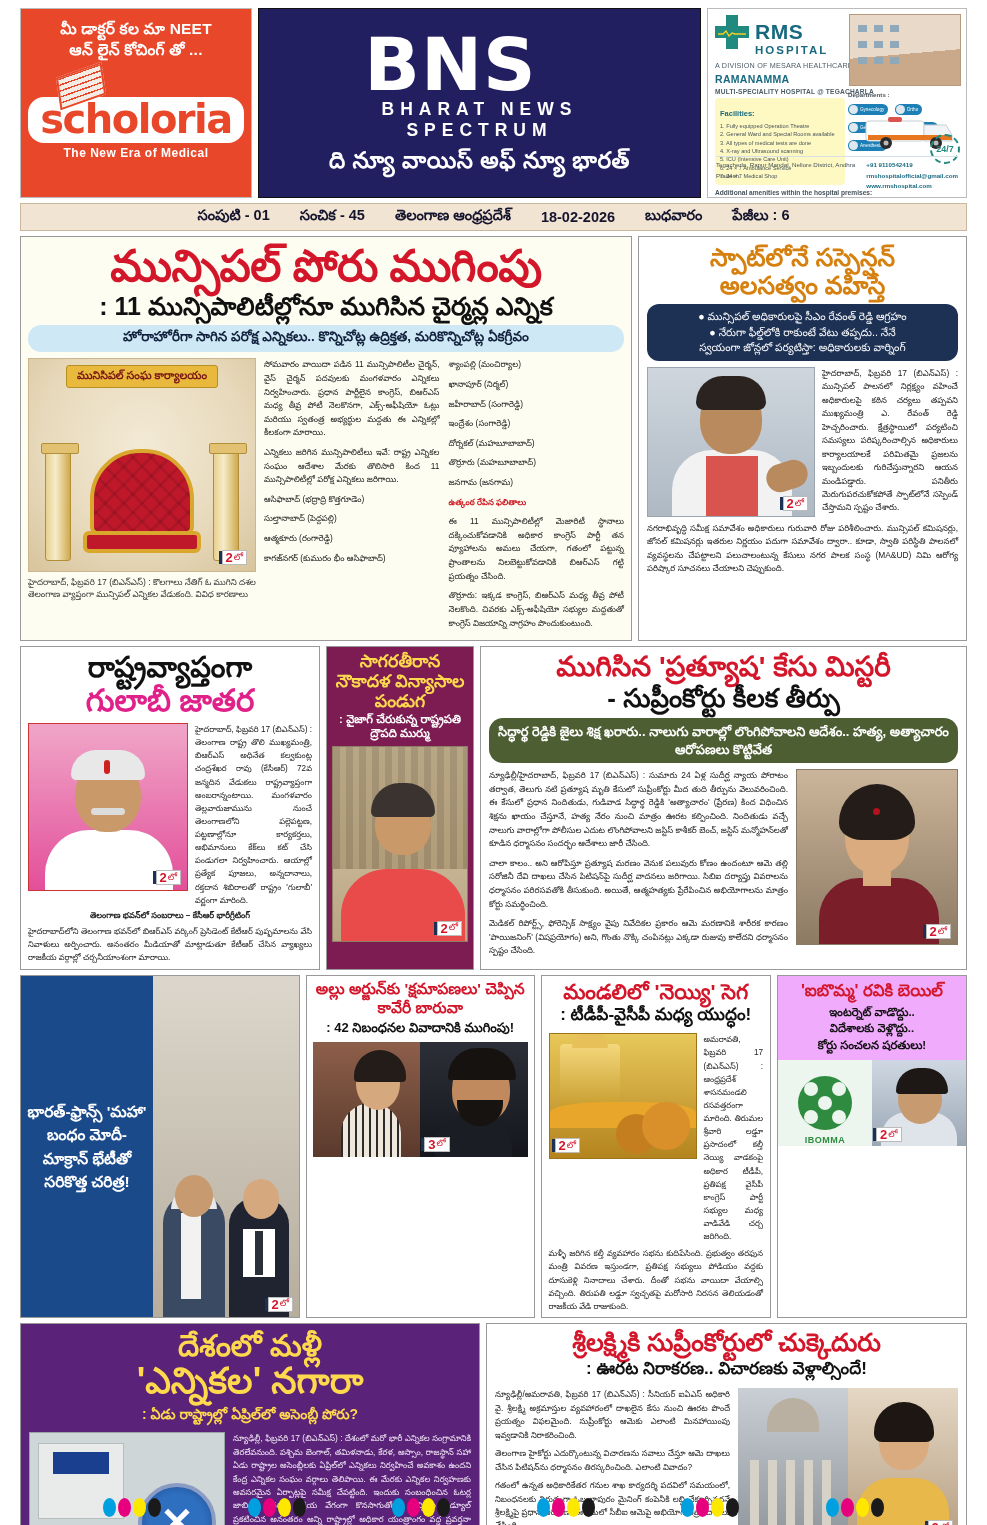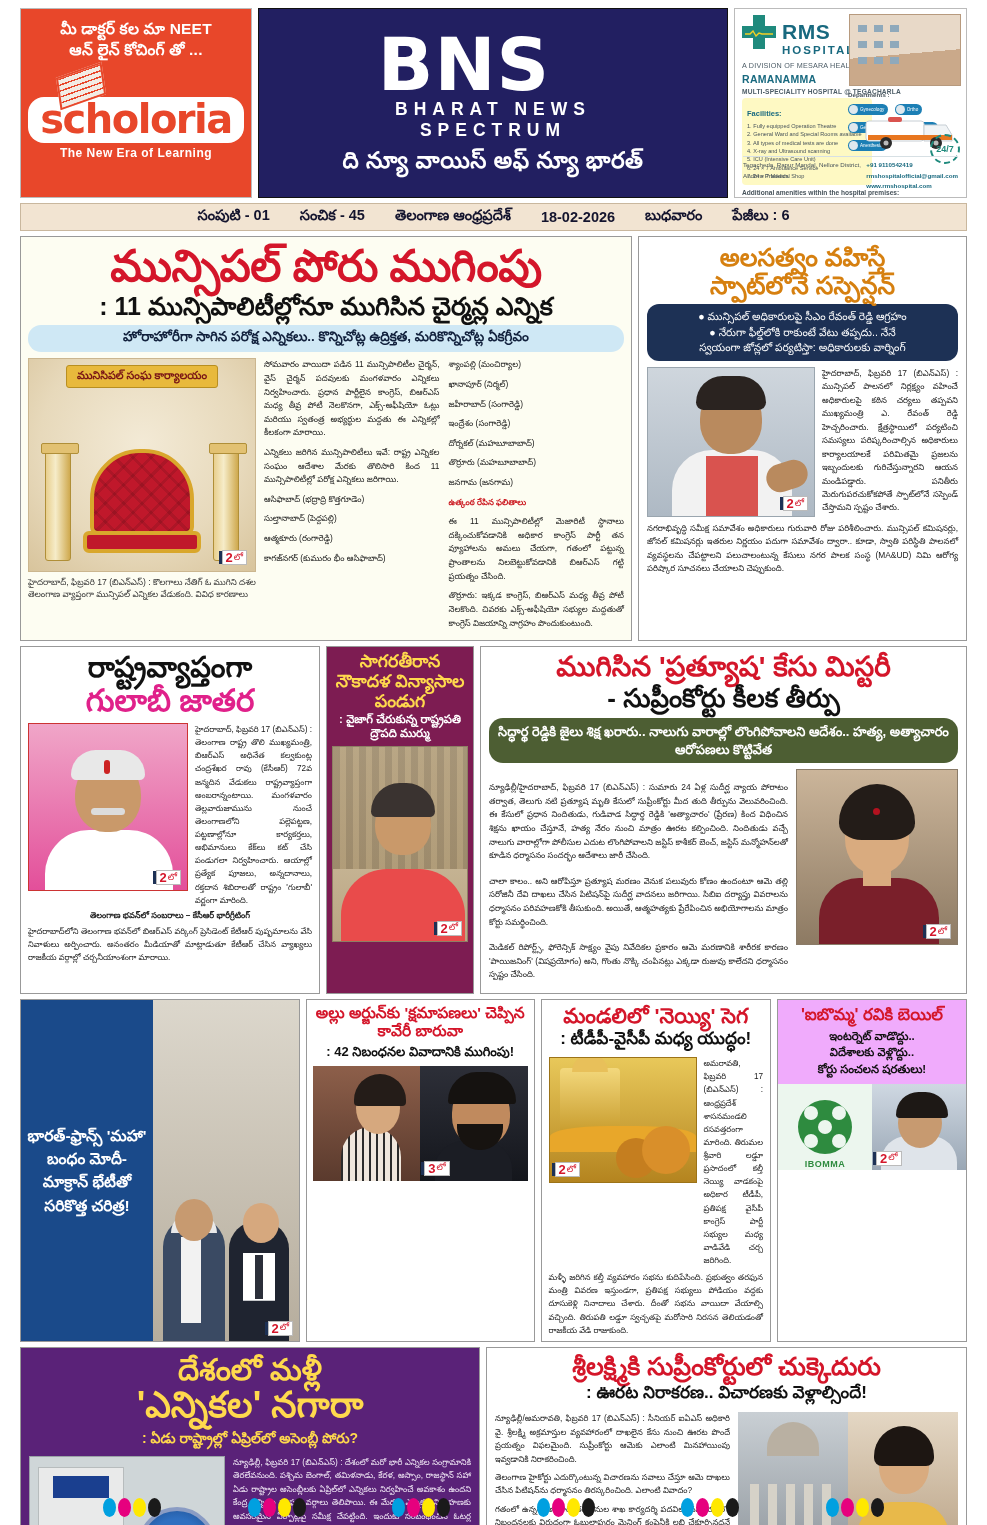--- a/index.html
+++ b/index.html
@@ -49,21 +49,21 @@
   }
   .sw1 { inset: 2px; border-width: 7px; border-top-color: #e8452f; border-right-color: #f0a32a; transform: rotate(25deg); }
   .sw2 { inset: 14px; border-width: 6px; border-top-color: #f3d024; border-right-color: #7fc241; transform: rotate(15deg); }
   .sw3 { inset: 25px; border-width: 5px; border-top-color: #2fa564; border-right-color: #2e9fd8; transform: rotate(40deg); }
   .sw4 { inset: 34px; border-width: 4px; border-top-color: #2e7fd0; border-left-color: #2e9fd8; transform: rotate(60deg); }
   .bns-sub1 { color: #fff; font-size: 17.5px; letter-spacing: 6px; font-weight: bold; margin-top: -4px; }
   .bns-sub2 { color: #fff; font-size: 17.5px; letter-spacing: 6px; font-weight: bold; }
   .bns-telugu { color: #fff; font-size: 23px; font-weight: bold; margin-top: 6px; letter-spacing: .5px; }
 
   .ad-hospital {
-    width: 233px; background: #fff; border: 1px solid #bbb; padding: 6px 7px; position: relative; overflow: hidden;
+    width: 260px; background: #fff; border: 1px solid #bbb; padding: 6px 7px; position: relative; overflow: hidden;
   }
   .rms-top { display: flex; align-items: center; gap: 6px; }
   .rms-cross { width: 34px; height: 34px; position: relative; flex: none; }
   .rms-cross::before, .rms-cross::after { content:""; position: absolute; background: #1f8a7d; }
   .rms-cross::before { left: 11px; top: 0; width: 12px; height: 34px; }
   .rms-cross::after { left: 0; top: 11px; width: 34px; height: 12px; }
   .rms-ekg { position:absolute; left:3px; top:15px; width:28px; height:7px; z-index:2; }
   .rms-name { font-size: 21px; font-weight: bold; color: #18697f; line-height: .95; letter-spacing: .5px; }
   .rms-bldg { position: absolute; right: 5px; top: 5px; width: 112px; height: 72px;
     background: linear-gradient(175deg,#e8d9c8 0 55%, #caa98a 55% 100%); border: 1px solid #b79a7e;}
@@ -186,21 +186,21 @@
   .mu-sari { position:absolute; left:8px; bottom:0; width:124px; height:72px; background:#e94b4b; border-radius:46px 46px 0 0;}
   .mu-shelf { position:absolute; inset:0 0 72px 0; background: repeating-linear-gradient(90deg,#7d6a4c 0 7px,#a08a64 7px 13px); opacity:.55;}
 
   .sc { flex: 1; border: 1px solid #999; background: #fff; padding: 5px 8px; }
   .sc-h1 { font-size: 28px; font-weight: bold; color: #d4162a; text-align: center; line-height: 1.1;}
   .sc-h2 { font-size: 26px; font-weight: bold; color: #111; text-align: center; line-height: 1.12; margin-top:1px;}
   .sc-sub { background: #4d5e33; border-radius: 14px; color: #fff; font-size: 13px; font-weight: bold;
     text-align: center; padding: 5px 8px; margin-top: 5px; line-height: 1.35;}
   .sc-body { display: flex; gap: 8px; margin-top: 6px;}
   .sc-text { flex: 1; font-size: 8.4px; line-height: 1.62; color: #1a1a1a; text-align: justify;}
-  .sc-text p { margin-bottom: 6px; margin-top: 12px; }
+  .sc-text p { margin-bottom: 6px; }
   .sc-img { width: 162px; height: 176px; flex:none; background: linear-gradient(180deg,#cbb59a,#8d7a63); border:1px solid #8a7b68; position:relative; overflow:hidden;}
   .si-face { position:absolute; left:48px; top:28px; width:64px; height:76px; background:#d9ab7f; border-radius:50% 50% 46% 46%;}
   .si-hair { position:absolute; left:42px; top:14px; width:76px; height:56px; background:#231c18; border-radius:38px 38px 30% 30%;}
   .si-body { position:absolute; left:22px; bottom:0; width:120px; height:66px; background:#7a1f2a; border-radius:40px 40px 0 0;}
   .si-neck { position:absolute; left:66px; top:96px; width:28px; height:20px; background:#d9ab7f;}
   .si-bindi{ position:absolute; left:76px; top:38px; width:7px; height:7px; border-radius:50%; background:#b3121f;}
 
   
   .b3 { display: flex; gap: 6px; margin-top: 5px; }
   .france { width: 280px; border: 1px solid #999; display: flex; background: #1a4a8a; }
@@ -300,21 +300,21 @@
 <div class="page">
 
   <div class="masthead">
 
     <div class="ad-scholoria">
       <div class="sch-line">మీ డాక్టర్ కల మా NEET</div>
       <div class="sch-line">ఆన్ లైన్ కోచింగ్ తో ...</div>
       <div class="sch-logo-wrap">
         <div class="sch-book"></div>
         <div class="sch-word">scholoria</div>
-        <div class="sch-tag">The New Era of Learning</div>
+        <div class="sch-tag">The New Era of Medical</div>
       </div>
     </div>
 
     <div class="masthead-center">
       <div class="bns-row">
         <span class="bns-letters">BNS</span>
         <span class="bns-swirl">
           <i class="sw1"></i>
             <i class="sw2"></i>
             <i class="sw3"></i>
@@ -467,22 +467,22 @@
             <p>జనగామ (జనగామ)</p>
             <p class="redline">ఉత్కంఠ రేపిన ఫలితాలు</p>
             <p>ఈ 11 మున్సిపాలిటీల్లో మెజారిటీ స్థానాలు దక్కించుకోవడానికి అధికార కాంగ్రెస్ పార్టీ తన వ్యూహాలను అమలు చేయగా, గతంలో పట్టున్న ప్రాంతాలను నిలబెట్టుకోవడానికి బిఆర్ఎస్ గట్టి ప్రయత్నం చేసింది.</p>
             <p>తొర్రూరు: ఇక్కడ కాంగ్రెస్, బిఆర్ఎస్ మధ్య తీవ్ర పోటీ నెలకొంది. చివరకు ఎక్స్-అఫీషియో సభ్యుల మద్దతుతో కాంగ్రెస్ విజయాన్ని నాగ్రహం పొందుకుంటుంది.</p>
           </div>
         </div>
       </div>
     </div>
 
     <div class="rtop">
+      <div class="rtop-h1">స్పాట్‌లోనే సస్పెన్షన్</div>
       <div class="rtop-h1">అలసత్వం వహిస్తే</div>
-      <div class="rtop-h1">స్పాట్‌లోనే సస్పెన్షన్</div>
       <ul class="rtop-bullets">
         <li>● మున్సిపల్ అధికారులపై సీఎం రేవంత్ రెడ్డి ఆగ్రహం</li>
         <li>● నేరుగా ఫీల్డ్‌లోకి రాకుంటే వేటు తప్పదు.. నేనే</li>
         <li>స్వయంగా జోన్లలో పర్యటిస్తా: అధికారులకు వార్నింగ్</li>
       </ul>
       <div class="rtop-body">
         <div class="revanth">
           <div class="rv-body"></div>
             <div class="rv-scarf"></div>
           <div class="rv-head"></div>
@@ -537,21 +537,21 @@
       </div>
     </div>
 
     <div class="sc">
       <div class="sc-h1">ముగిసిన 'ప్రత్యూష' కేసు మిస్టరీ</div>
       <div class="sc-h2">- సుప్రీంకోర్టు కీలక తీర్పు</div>
       <div class="sc-sub">సిద్ధార్థ రెడ్డికి జైలు శిక్ష ఖరారు.. నాలుగు వారాల్లో లొంగిపోవాలని ఆదేశం.. హత్య, అత్యాచారం ఆరోపణలు కొట్టివేత</div>
       <div class="sc-body">
         <div class="sc-text">
           <p>న్యూఢిల్లీ/హైదరాబాద్, ఫిబ్రవరి 17 (బిఎన్ఎస్) : సుమారు 24 ఏళ్ల సుదీర్ఘ న్యాయ పోరాటం తర్వాత, తెలుగు నటి ప్రత్యూష మృతి కేసులో సుప్రీంకోర్టు మీద తుది తీర్పును వెలువరించింది. ఈ కేసులో ప్రధాన నిందితుడు, గుడివాడ సిద్ధార్థ రెడ్డికి 'అత్యాచారం' (ప్రేరణ) కింద విధించిన శిక్షను ఖాయం చేస్తూనే, హత్య నేరం నుంచి మాత్రం ఊరట కల్పించింది. నిందితుడు వచ్చే నాలుగు వారాల్లోగా పోలీసుల ఎదుట లొంగిపోవాలని జస్టిస్ కాశీకర్ బెంచ్, జస్టిస్ మన్మోహన్‌లతో కూడిన ధర్మాసనం సందర్భం ఆదేశాలు జారీ చేసింది.</p>
-          <p>చాలా కాలం.. అని ఆరోపిస్తూ ప్రత్యూష మరణం వెనుక పలువురు కోణం ఉందంటూ ఆమె తల్లి సరోజినీ దేవి దాఖలు చేసిన పిటిషన్‌పై సుదీర్ఘ వాదనలు జరిగాయి. సిబిఐ దర్యాప్తు వివరాలను ధర్మాసనం పరివహణకోకి తీసుకుంది. అయితే, ఆత్మహత్యకు ప్రేరేపించిన అభియోగాలను మాత్రం కోర్టు సమర్థించింది.</p>
+          <p>చాలా కాలం.. అని ఆరోపిస్తూ ప్రత్యూష మరణం వెనుక పలువురు కోణం ఉందంటూ ఆమె తల్లి సరోజినీ దేవి దాఖలు చేసిన పిటిషన్‌పై సుదీర్ఘ వాదనలు జరిగాయి. సిబిఐ దర్యాప్తు వివరాలను ధర్మాసనం పరిరసవతోకి తీసుకుంది. అయితే, ఆత్మహత్యకు ప్రేరేపించిన అభియోగాలను మాత్రం కోర్టు సమర్థించింది.</p>
           <p>మెడికల్ రిపోర్ట్స్, ఫోరెన్సిక్ సాక్ష్యం వైపు నివేదికల ప్రకారం ఆమె మరణానికి శారీరక కారణం 'పాయిజనింగ్' (విషప్రయోగం) అని, గొంతు నొక్కి చంపినట్లు ఎక్కడా రుజువు కాలేదని ధర్మాసనం స్పష్టం చేసింది.</p>
         </div>
         <div class="sc-img">
           <div class="si-body"></div>
             <div class="si-neck"></div>
           <div class="si-face"></div>
             <div class="si-hair"></div>
             <div class="si-bindi"></div>
           <span class="pgbadge" style="right:6px;bottom:5px">
             <b>2</b>

